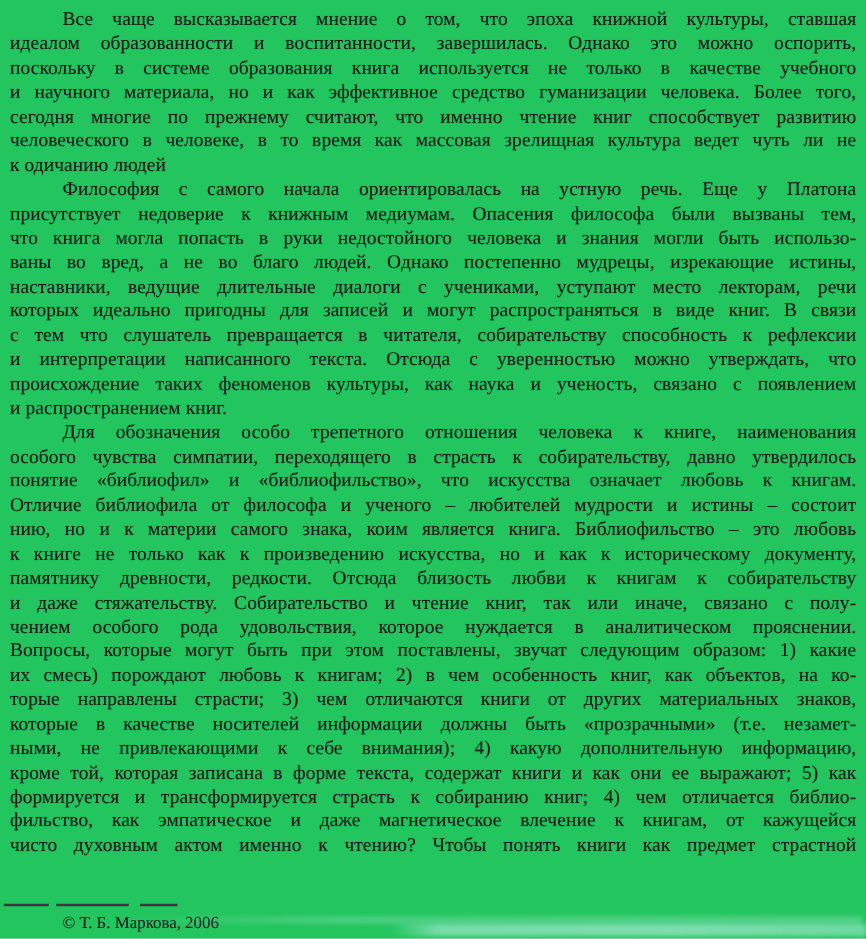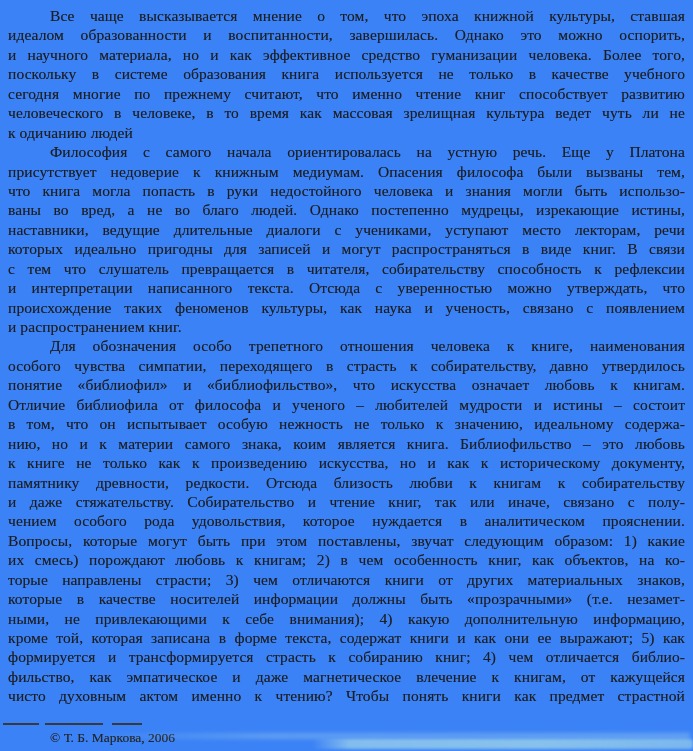--- a/index.html
+++ b/index.html
@@ -4,21 +4,21 @@
 <style>
   html, body {
     margin: 0;
     padding: 0;
     background: #e8e8e8;
   }
   .page {
     position: relative;
     width: 693px;
     height: 751px;
-    background: #3b82f6;
+    background: #22c55e;
     font-family: "Liberation Serif", "DejaVu Serif", serif;
     color: #1e1e1e;
     overflow: hidden;
     box-sizing: border-box;
   }
   .text-body {
     position: absolute;
     top: 6px;
     left: 8px;
     right: 8px;
@@ -96,40 +96,39 @@
 </style>
 </head>
 <body>
 
 <div class="page">
 
   <div class="text-body">
 
   <div class="line indent">Все чаще высказывается мнение о том, что эпоха книжной культуры, ставшая</div>
       <div class="line">идеалом образованности и воспитанности, завершилась. Однако это можно оспорить,</div>
+      <div class="line">поскольку в системе образования книга используется не только в качестве учебного</div>
       <div class="line">и научного материала, но и как эффективное средство гуманизации человека. Более того,</div>
-      <div class="line">поскольку в системе образования книга используется не только в качестве учебного</div>
       <div class="line">сегодня многие по прежнему считают, что именно чтение книг способствует развитию</div>
       <div class="line">человеческого в человеке, в то время как массовая зрелищная культура ведет чуть ли не</div>
       <div class="line end">к одичанию людей</div>
       <div class="line indent">Философия с самого начала ориентировалась на устную речь. Еще у Платона</div>
       <div class="line">присутствует недоверие к книжным медиумам. Опасения философа были вызваны тем,</div>
       <div class="line">что книга могла попасть в руки недостойного человека и знания могли быть использо-</div>
       <div class="line">ваны во вред, а не во благо людей. Однако постепенно мудрецы, изрекающие истины,</div>
       <div class="line">наставники, ведущие длительные диалоги с учениками, уступают место лекторам, речи</div>
       <div class="line">которых идеально пригодны для записей и могут распространяться в виде книг. В связи</div>
       <div class="line">с тем что слушатель превращается в читателя, собирательству способность к рефлексии</div>
       <div class="line">и интерпретации написанного текста. Отсюда с уверенностью можно утверждать, что</div>
       <div class="line">происхождение таких феноменов культуры, как наука и ученость, связано с появлением</div>
       <div class="line end">и распространением книг.</div>
       <div class="line indent">Для обозначения особо трепетного отношения человека к книге, наименования</div>
       <div class="line">особого чувства симпатии, переходящего в страсть к собирательству, давно утвердилось</div>
       <div class="line">понятие «библиофил» и «библиофильство», что искусства означает любовь к книгам.</div>
       <div class="line">Отличие библиофила от философа и ученого – любителей мудрости и истины – состоит</div>
-      <div class="line">в том, что он испытывает особую нежность не только к значению, идеальному содержа-</div>
       <div class="line">нию, но и к материи самого знака, коим является книга. Библиофильство – это любовь</div>
       <div class="line">к книге не только как к произведению искусства, но и как к историческому документу,</div>
       <div class="line">памятнику древности, редкости. Отсюда близость любви к книгам к собирательству</div>
       <div class="line">и даже стяжательству. Собирательство и чтение книг, так или иначе, связано с полу-</div>
       <div class="line">чением особого рода удовольствия, которое нуждается в аналитическом прояснении.</div>
       <div class="line">Вопросы, которые могут быть при этом поставлены, звучат следующим образом: 1) какие</div>
       <div class="line">их смесь) порождают любовь к книгам; 2) в чем особенность книг, как объектов, на ко-</div>
       <div class="line">торые направлены страсти; 3) чем отличаются книги от других материальных знаков,</div>
       <div class="line">которые в качестве носителей информации должны быть «прозрачными» (т.е. незамет-</div>
       <div class="line">ными, не привлекающими к себе внимания); 4) какую дополнительную информацию,</div>

